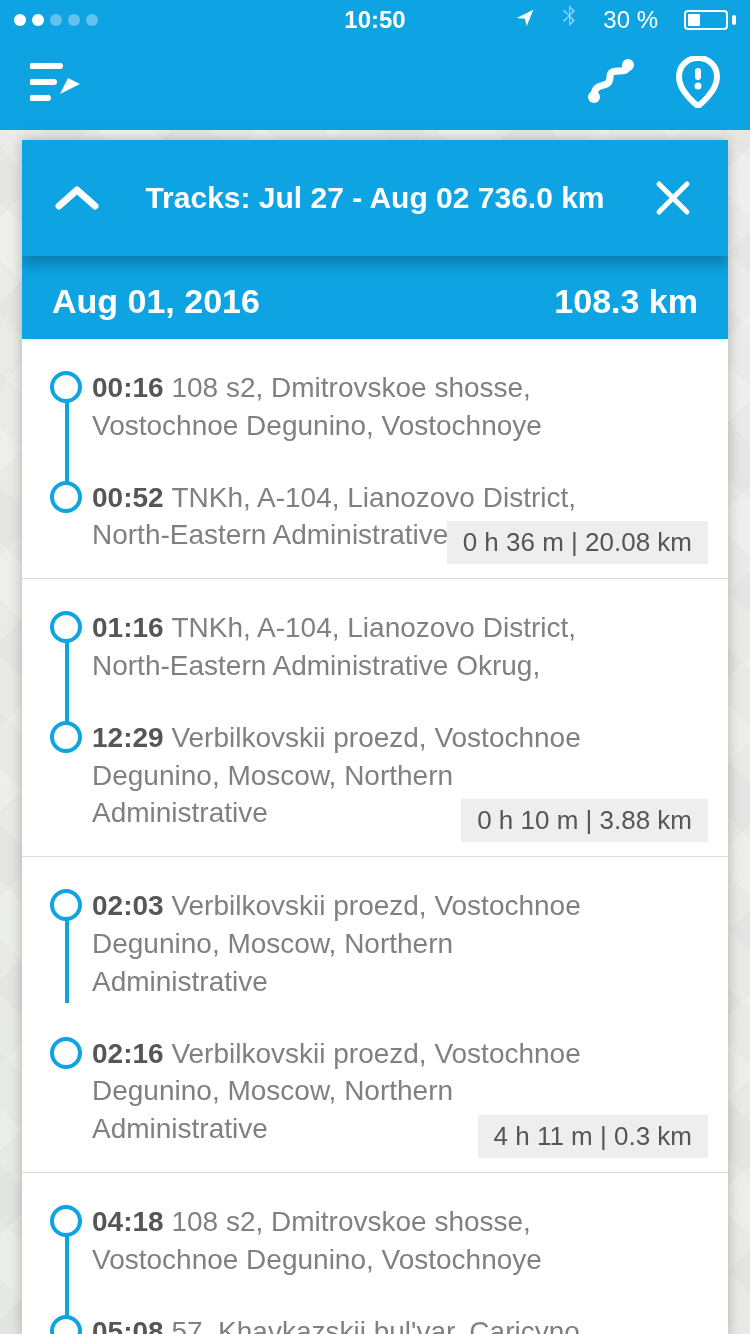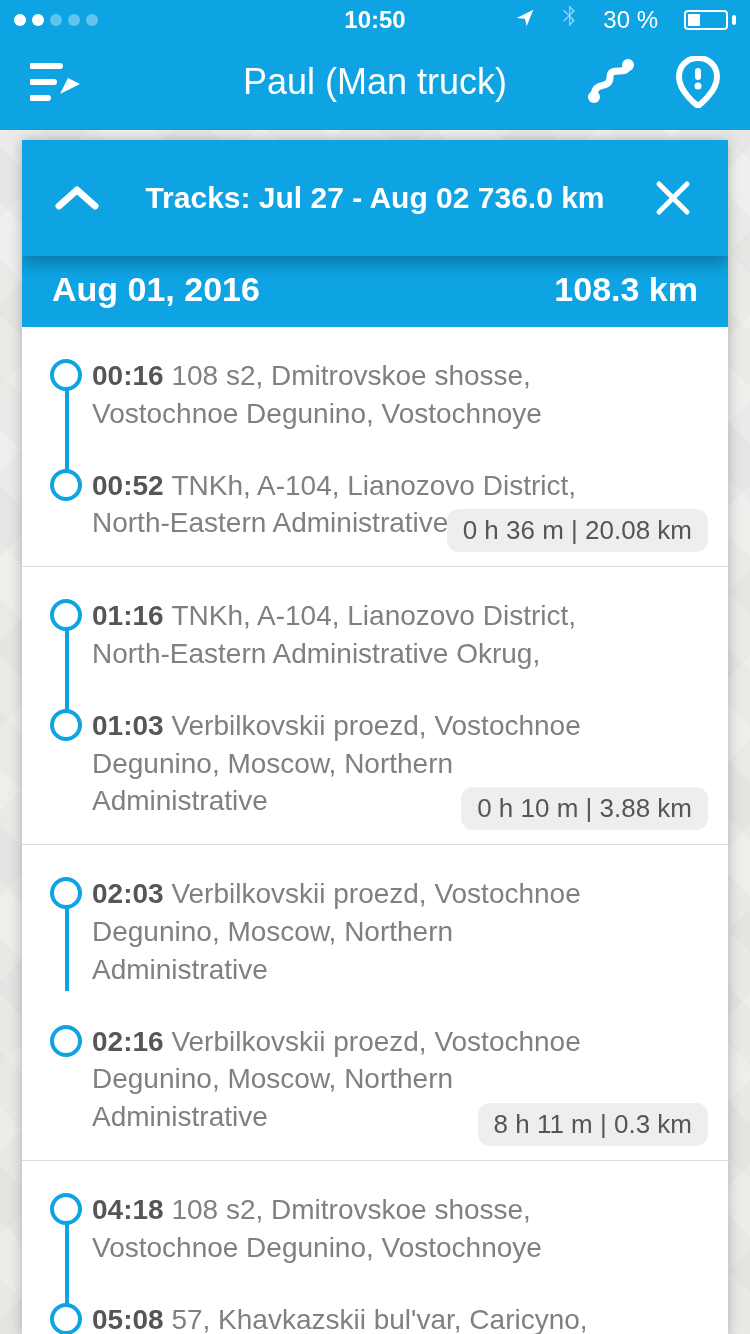--- a/index.html
+++ b/index.html
@@ -79,21 +79,21 @@
   }
   .panel-header-title { font-size: 30px; font-weight: 600; text-align:center; flex: 1;}
   .chevron-up-icon, .close-icon { width: 50px; display:flex; justify-content:center; }
 
   .panel-subheader {
     background: #0ea3e3;
     color: #fff;
     display: flex;
     justify-content: space-between;
     align-items: center;
-    padding: 14px 30px 18px 30px;
+    padding: 26px 30px 18px 30px;
     font-size: 34px;
     font-weight: 700;
   }
 
   .segments {
     flex: 1;
     overflow-y: hidden;
   }
 
   .segment {
@@ -128,21 +128,21 @@
 
   .duration-badge {
     position: absolute;
     right: 20px;
     bottom: 14px;
     background: #eeeeee;
     color: #565656;
     font-size: 26px;
     font-weight: 500;
     padding: 6px 16px;
-    border-radius: 12px;
+    border-radius: 0;
   }
 
 </style>
 </head>
 <body>
 
 <div class="map-bg"></div>
 
 <div class="status-bar">
   <div class="status-left">
@@ -176,21 +176,20 @@
   </div>
 </div>
 
 <div class="nav-bar">
   <span class="menu-icon">
     <svg width="54" height="44" viewBox="0 0 54 44">
       <path d="M2 6 L30 6 M2 22 L24 22 M2 38 L18 38" stroke="#fff" stroke-width="6" stroke-linecap="round"></path>
       <path d="M30 34 L50 24 L38 18 Z" fill="#fff"></path>
     </svg>
   </span>
-  <div class="nav-title">Paul (Man truck)</div>
   <div class="nav-right">
     <span class="route-icon">
       <svg width="50" height="46" viewBox="0 0 50 46">
         <path d="M8 38 C 8 20, 24 32, 24 18 C 24 6, 42 18, 42 6" stroke="#fff" stroke-width="7" fill="none" stroke-linecap="round"></path>
         <circle cx="8" cy="38" r="6" fill="#fff"></circle>
         <circle cx="42" cy="6" r="6" fill="#fff"></circle>
       </svg>
     </span>
     <span class="pin-icon">
       <svg width="44" height="52" viewBox="0 0 44 52">
@@ -247,21 +246,21 @@
       <div class="seg-row">
         <div class="circle"></div>
         <div class="seg-text">
           <span class="seg-time">01:16 </span>
           <span>TNKh, A-104, Lianozovo District, North-Eastern Administrative Okrug,</span>
         </div>
       </div>
       <div class="seg-row">
         <div class="circle"></div>
         <div class="seg-text">
-          <span class="seg-time">01:03 </span>
+          <span class="seg-time">12:29 </span>
           <span>Verbilkovskii proezd, Vostochnoe Degunino, Moscow, Northern Administrative</span>
         </div>
       </div>
       <div class="duration-badge">0 h 10 m | 3.88 km</div>
     </div>
 
     <div class="segment">
       <div class="line" style="top:42px; height:104px;"></div>
       <div class="seg-row">
         <div class="circle"></div>
@@ -270,21 +269,21 @@
           <span>Verbilkovskii proezd, Vostochnoe Degunino, Moscow, Northern Administrative</span>
         </div>
       </div>
       <div class="seg-row">
         <div class="circle"></div>
         <div class="seg-text">
           <span class="seg-time">02:16 </span>
           <span>Verbilkovskii proezd, Vostochnoe Degunino, Moscow, Northern Administrative</span>
         </div>
       </div>
-      <div class="duration-badge">8 h 11 m | 0.3 km</div>
+      <div class="duration-badge">4 h 11 m | 0.3 km</div>
     </div>
 
     <div class="segment">
       <div class="line" style="top:42px; height:104px;"></div>
       <div class="seg-row">
         <div class="circle"></div>
         <div class="seg-text">
           <span class="seg-time">04:18 </span>
           <span>108 s2, Dmitrovskoe shosse, Vostochnoe Degunino, Vostochnoye</span>
         </div>

